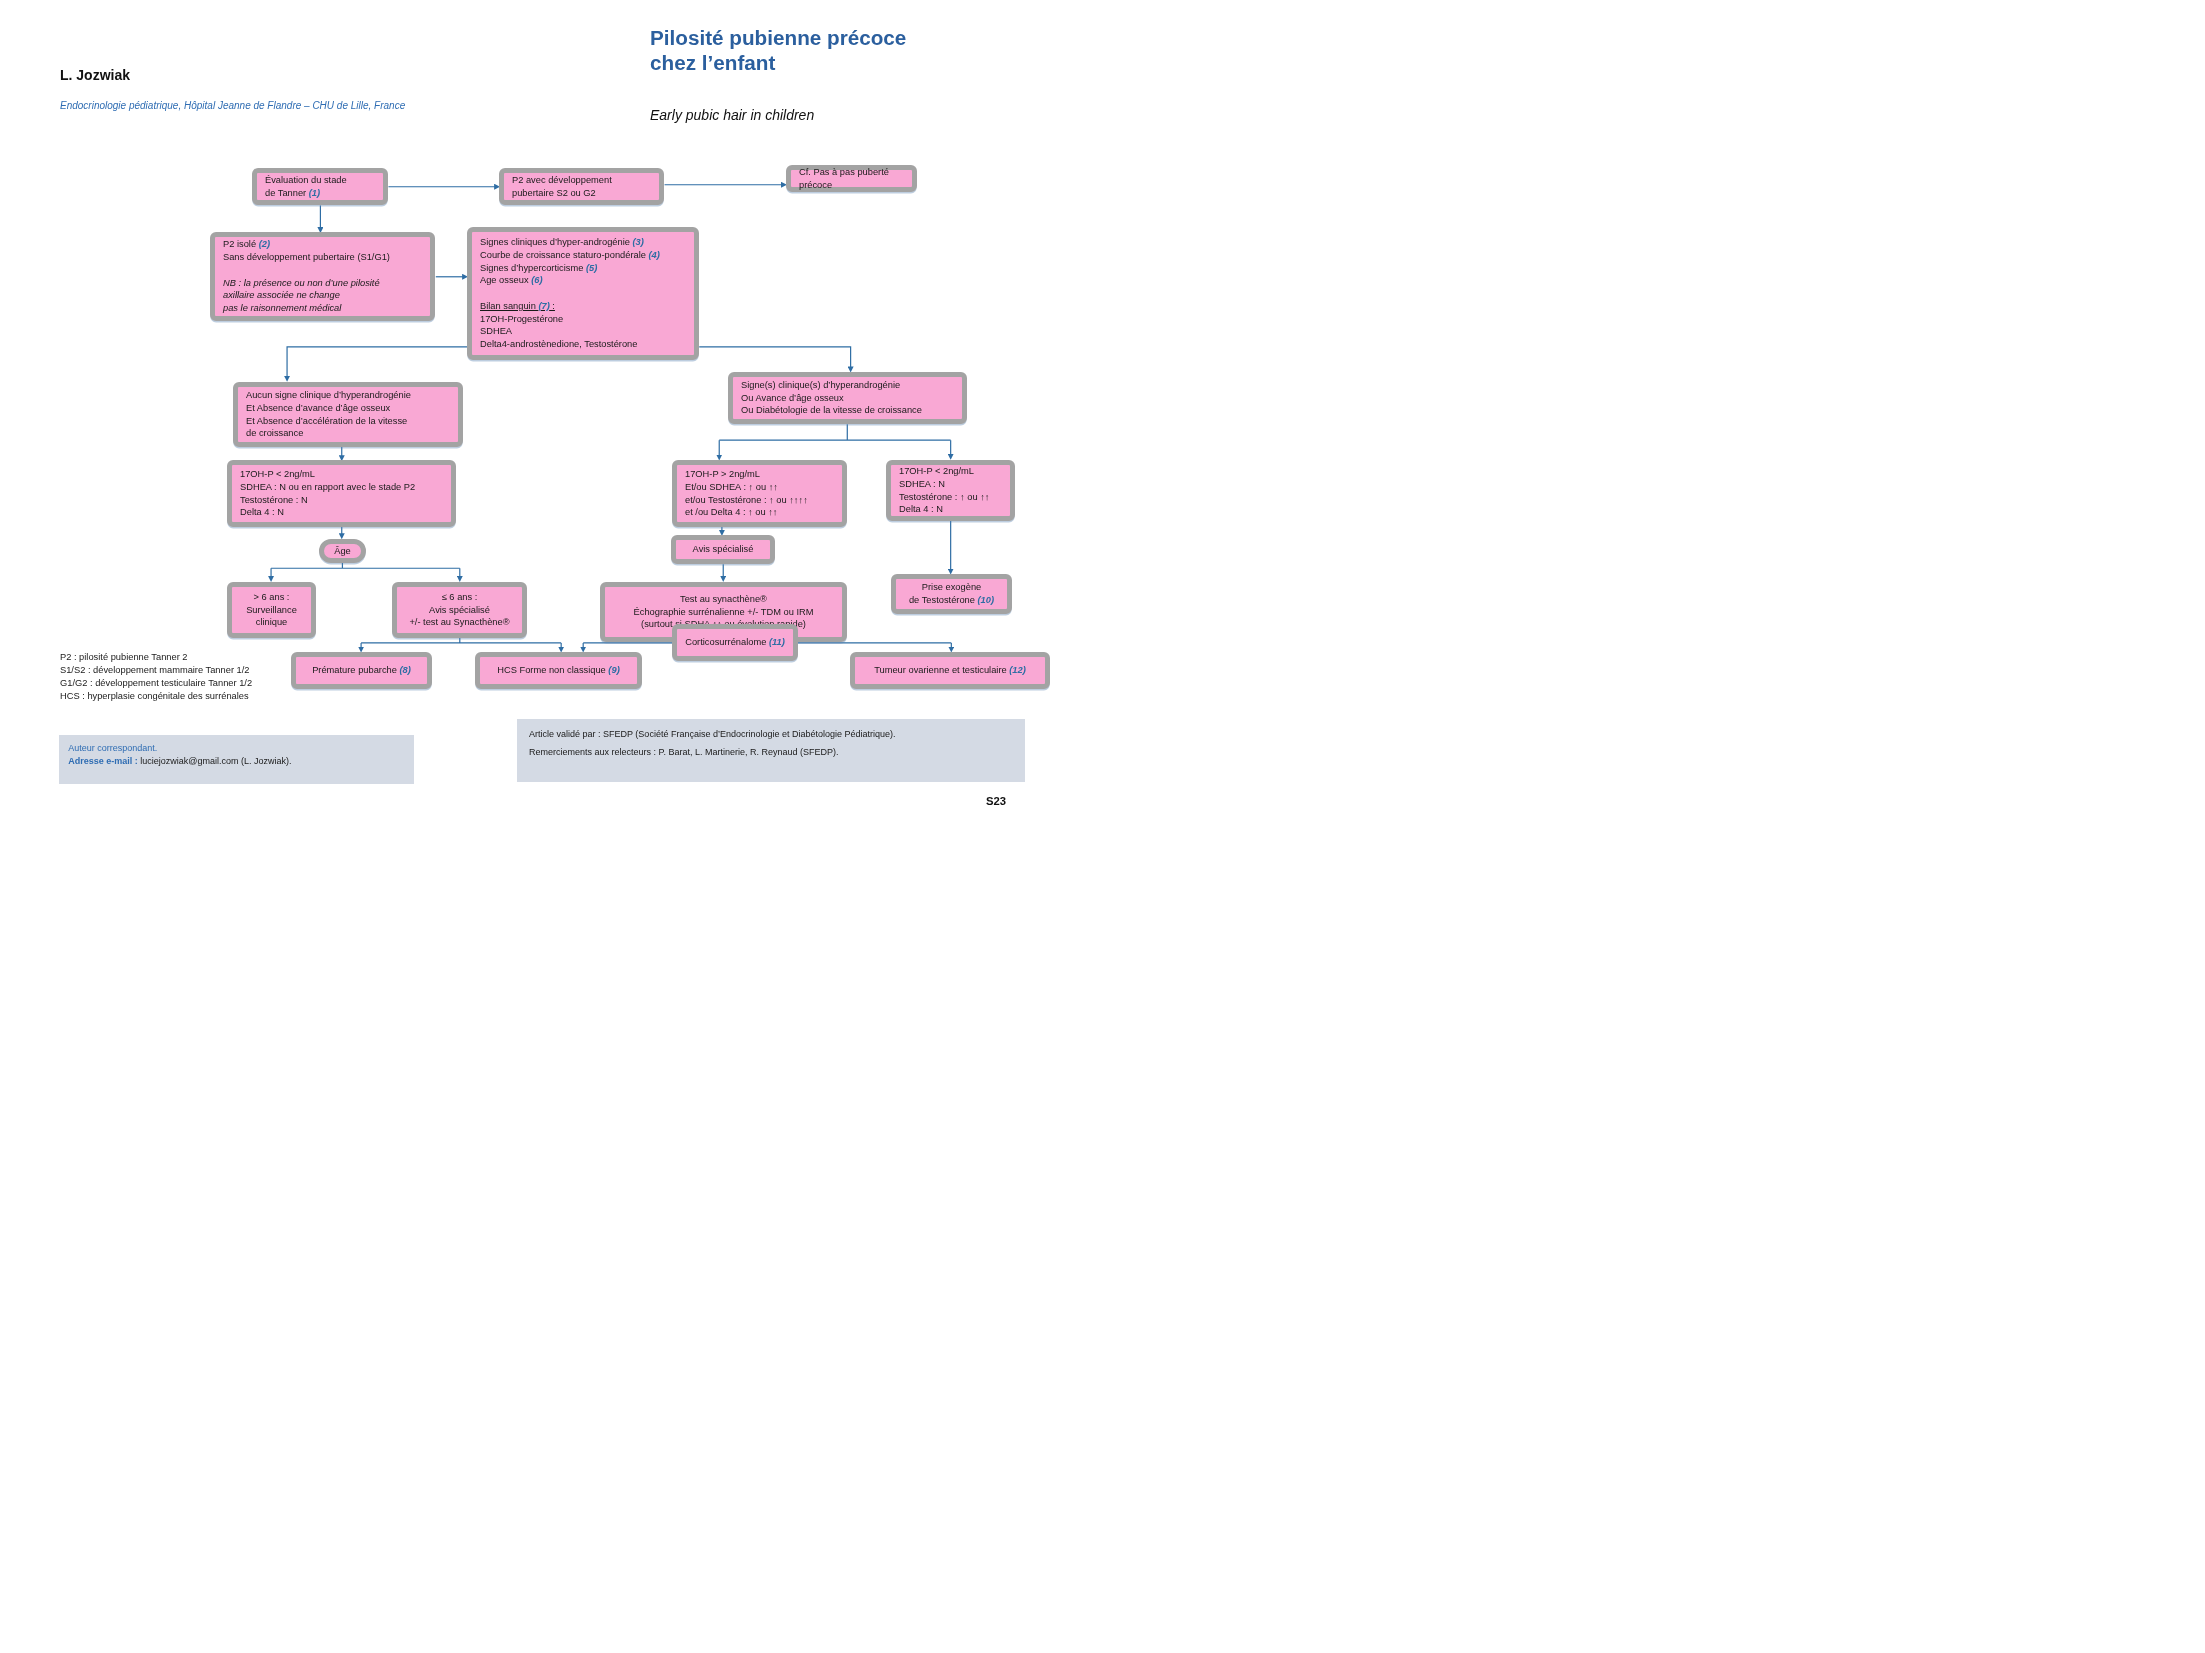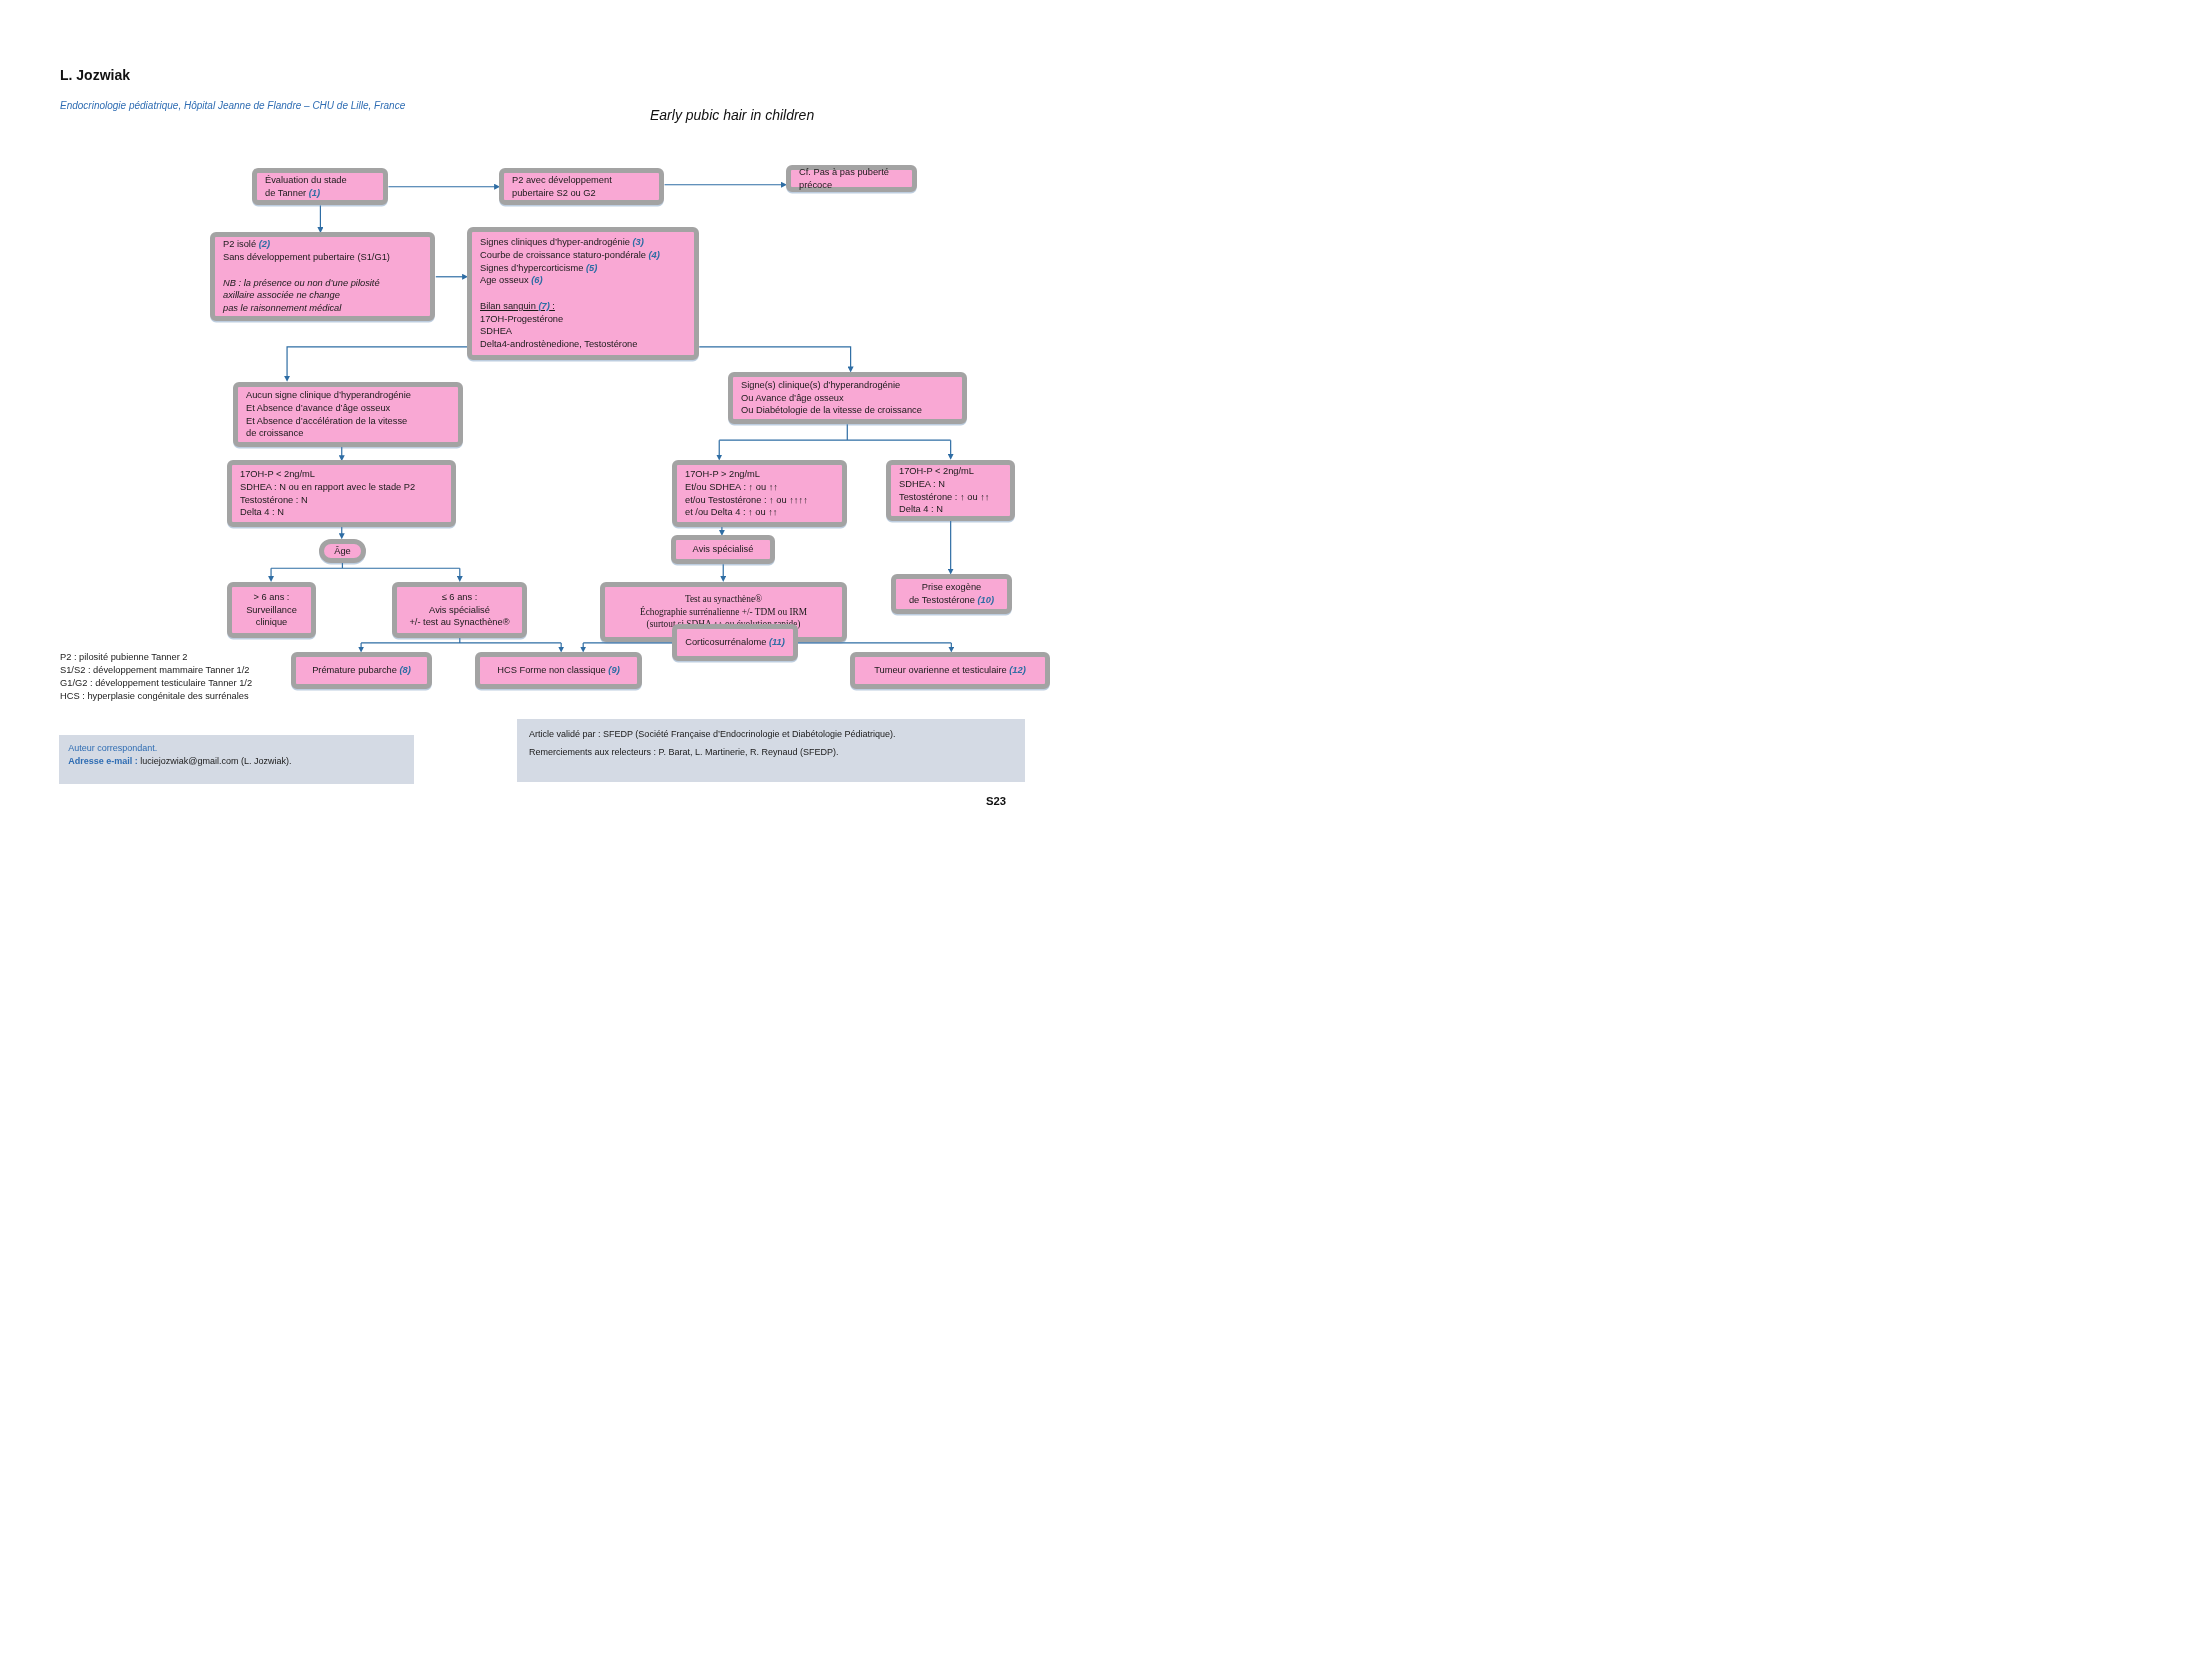--- a/index.html
+++ b/index.html
@@ -63,20 +63,24 @@
       <path d="M541,964 L541,971" marker-end="url(#ah)"></path>
       <path d="M841,964 L841,971" marker-end="url(#ah)"></path>
       <path d="M874,964 L874,971" marker-end="url(#ah)"></path>
       <path d="M1115,964 L1115,971" marker-end="url(#ah)"></path>
       <path d="M1426,964 L1426,971" marker-end="url(#ah)"></path>
     </g>
   </svg>
 
   <div class="abs author" style="left:60px;top:67px;">L. Jozwiak</div>
   <div class="abs affil" style="left:60px;top:100px;">Endocrinologie pédiatrique, Hôpital Jeanne de Flandre – CHU de Lille, France</div>
+  <div class="abs title" style="left:650px;top:25px;width:374px;">
+    <div>Pilosité pubienne précoce</div>
+    <div>chez l’enfant</div>
+  </div>
   <div class="abs subtitle" style="left:650px;top:107px;">Early pubic hair in children</div>
 
   <div class="box" style="left:252px;top:168px;width:136px;height:37px;">
       <div class="ln"><span class="t">Évaluation du stade</span></div>
       <div class="ln"><span class="t">de Tanner </span><span class="ref">(1)</span></div>
     </div>
   <div class="box" style="left:499px;top:168px;width:165px;height:37px;">
       <div class="ln"><span class="t">P2 avec développement</span></div>
       <div class="ln"><span class="t">pubertaire S2 ou G2</span></div>
     </div>
@@ -141,21 +145,21 @@
   <div class="box c" style="left:227px;top:582px;width:89px;height:56px;">
       <div class="ln"><span class="t">&gt; 6 ans :</span></div>
       <div class="ln"><span class="t">Surveillance</span></div>
       <div class="ln"><span class="t">clinique</span></div>
     </div>
   <div class="box c" style="left:392px;top:582px;width:135px;height:56px;">
       <div class="ln"><span class="t">≤ 6 ans :</span></div>
       <div class="ln"><span class="t">Avis spécialisé</span></div>
       <div class="ln"><span class="t">+/- test au Synacthène®</span></div>
     </div>
-  <div class="box c" style="left:600px;top:582px;width:247px;height:60px;font-family:Liberation Serif, serif;">
+  <div class="box c" style="left:600px;top:582px;width:247px;height:60px;">
       <div class="ln"><span class="t">Test au synacthène®</span></div>
       <div class="ln"><span class="t">Échographie surrénalienne +/- TDM ou IRM</span></div>
       <div class="ln"><span class="t">(surtout si SDHA ↑↑ ou évolution rapide)</span></div>
     </div>
   <div class="box c" style="left:891px;top:574px;width:121px;height:40px;">
       <div class="ln"><span class="t">Prise exogène</span></div>
       <div class="ln"><span class="t">de Testostérone </span><span class="ref">(10)</span></div>
     </div>
   <div class="box c" style="left:291px;top:652px;width:141px;height:37px;">
       <div class="ln"><span class="t">Prémature pubarche </span><span class="ref">(8)</span></div>

